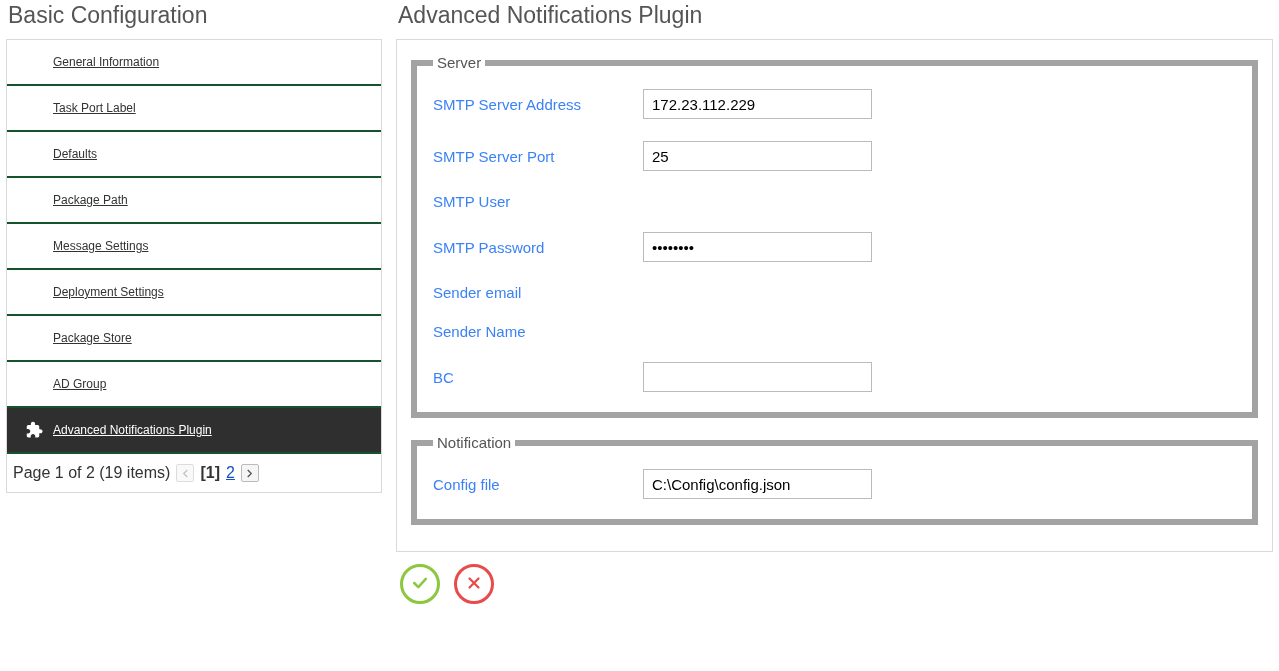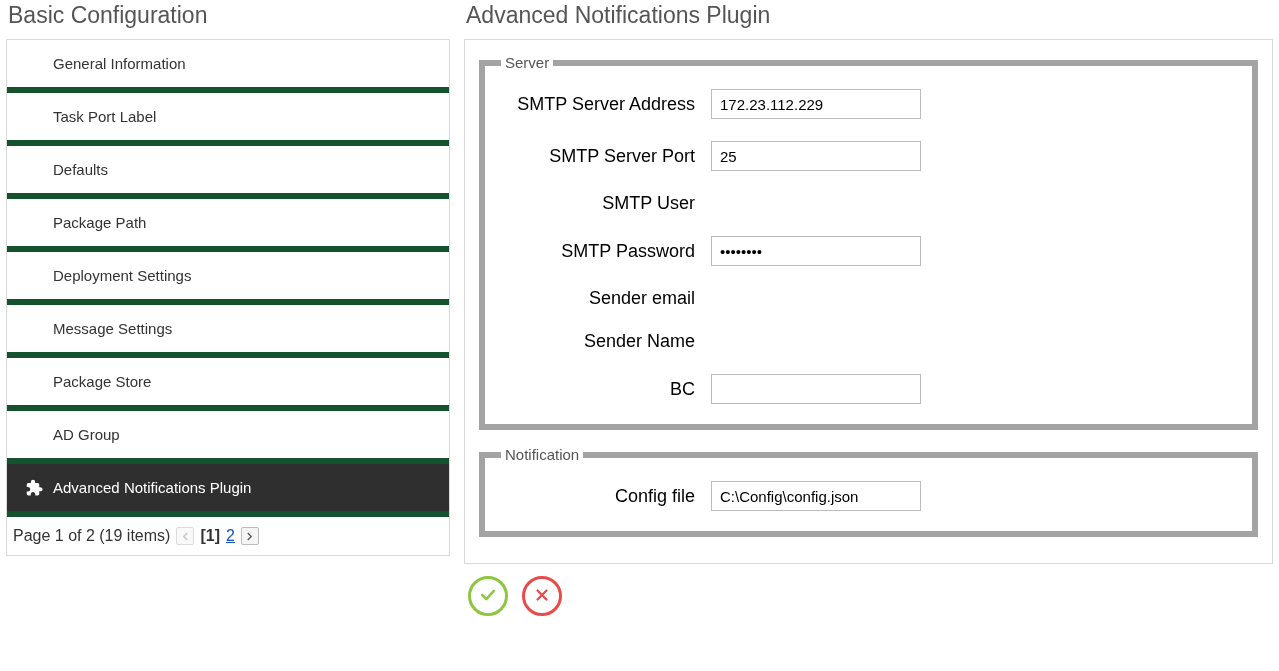--- a/index.html
+++ b/index.html
@@ -13,45 +13,46 @@
   }
   .wrap {
     width: 1279px;
     height: 671px;
     display: flex;
     padding: 2px 6px 6px 6px;
     gap: 14px;
     position: relative;
   }
   .col-left {
-    width: 444px;
+    width: 376px;
     display: flex;
     flex-direction: column;
   }
   .col-right {
     flex: 1;
     display: flex;
     flex-direction: column;
   }
   h1.section-title {
     font-size: 23px;
     font-weight: 300;
     color: #555;
     margin: 0 0 10px 2px;
   }
   .list-box {
     border: 1px solid #d9d9d9;
   }
   .list-item {
     padding: 15px 12px 15px 46px;
-    border-bottom: 6px solid #14532d;
-    font-size: 15px;
+    border-bottom: 2px solid #14532d;
+    font-size: 12px;
     color: #333;
     cursor: pointer;
     position: relative;
+    text-decoration: underline;
   }
   .list-item.active {
     background: #2f2f2f;
     color: #fff;
   }
   .list-item.active .puzzle-icon svg { fill: #fff; }
   .puzzle-icon {
     position: absolute;
     left: 16px;
     top: 50%;
@@ -99,28 +100,27 @@
     padding: 0 4px;
   }
   .form-row {
     display: flex;
     align-items: center;
     margin-bottom: 22px;
   }
   .form-row:last-child { margin-bottom: 8px; }
   .form-row label {
     width: 210px;
-    text-align: right;
     padding-right: 16px;
-    font-size: 18px;
-    color: #000000;
+    font-size: 15px;
+    color: #3b82f6;
   }
   .form-row input[type=text],
   .form-row input[type=password] {
-    width: 210px;
+    width: 229px;
     height: 30px;
     border: 1px solid #bbb;
     padding: 4px 8px;
     font-size: 15px;
     font-family: inherit;
   }
 
   .action-row {
     margin-top: 12px;
     display: flex;
@@ -147,22 +147,22 @@
 <div class="wrap">
 
   <div class="col-left">
     <h1 class="section-title">Basic Configuration</h1>
 
     <div class="list-box">
       <div class="list-item">General Information</div>
       <div class="list-item">Task Port Label</div>
       <div class="list-item">Defaults</div>
       <div class="list-item">Package Path</div>
+      <div class="list-item">Message Settings</div>
       <div class="list-item">Deployment Settings</div>
-      <div class="list-item">Message Settings</div>
       <div class="list-item">Package Store</div>
       <div class="list-item">AD Group</div>
       <div class="list-item active">
         <span class="puzzle-icon">
           <svg viewBox="0 0 24 24" width="20" height="20" fill="#fff">
               <path d="M20.5 11h-1V8c0-1.1-.9-2-2-2h-3V4.5C14.5 3.1 13.4 2 12 2S9.5 3.1 9.5 4.5V6h-3C5.4 6 4.5 6.9 4.5 8v2.8H6c1.5 0 2.7 1.2 2.7 2.7S7.5 16.2 6 16.2H4.5V19c0 1.1.9 2 2 2h2.8v-1.5c0-1.5 1.2-2.7 2.7-2.7s2.7 1.2 2.7 2.7V21h2.8c1.1 0 2-.9 2-2v-3h1.5c1.4 0 2.5-1.1 2.5-2.5S21.9 11 20.5 11z"></path>
             </svg>
         </span>
         <span>Advanced Notifications Plugin</span>
       </div>

